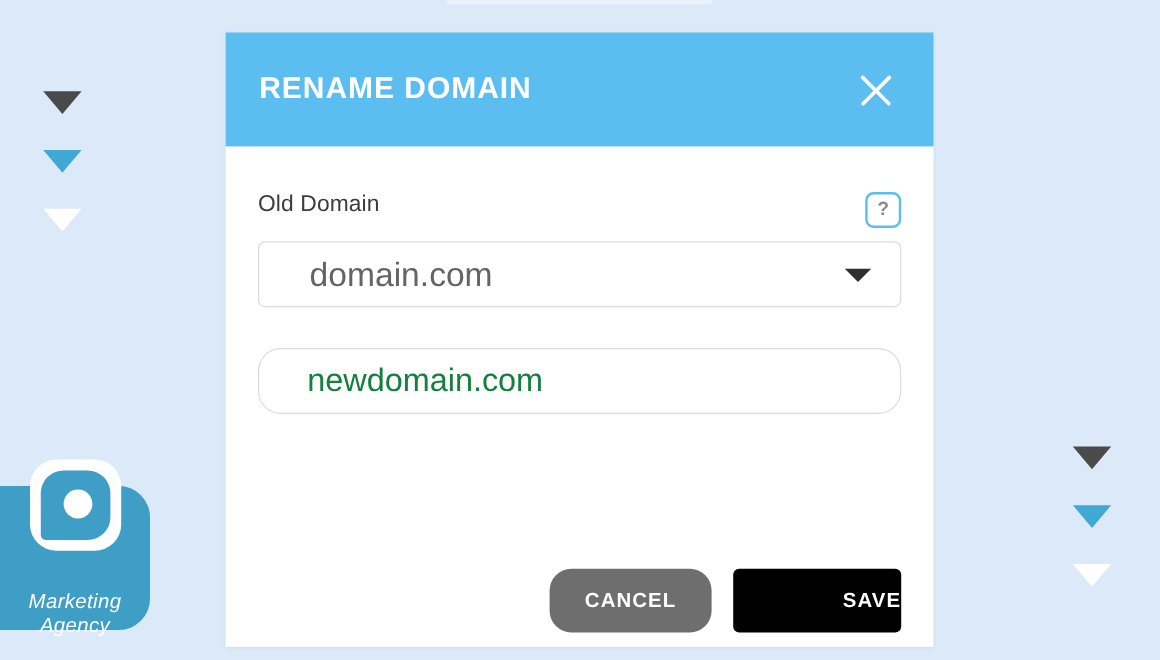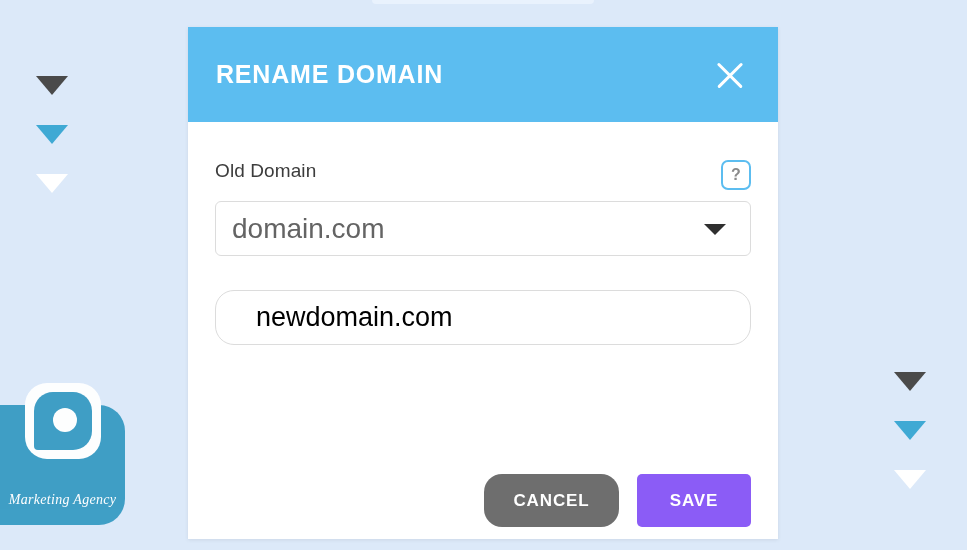--- a/index.html
+++ b/index.html
@@ -101,23 +101,23 @@
     font-weight: bold;
     letter-spacing: 1.2px;
   }
   .logo-tagline {
     position: absolute;
     left: 0;
     right: 0;
     top: 87px;
     text-align: center;
     color: #ffffff;
-    font-size: 14px;
+    font-size: 17px;
     font-style: italic;
-    font-family: Liberation Serif, serif;
+    font-family: Liberation Sans, sans-serif;
     letter-spacing: 0.3px;
   }
 
   
   .modal {
     position: absolute;
     left: 188px;
     top: 27px;
     width: 590px;
     height: 512px;
@@ -193,21 +193,21 @@
   }
 
   .select-box {
     position: relative;
     height: 55px;
     border: 1px solid #dcdcdc;
     border-radius: 6px;
     background: #ffffff;
     display: flex;
     align-items: center;
-    padding: 0 46px 0 16px;
+    padding: 0 46px 0 42px;
     cursor: pointer;
   }
   .select-value {
     font-size: 28px;
     color: #646464;
   }
   .chevron {
     position: absolute;
     right: 24px;
     top: 50%;
@@ -225,21 +225,21 @@
     height: 55px;
     border: 1px solid #dcdcdc;
     border-radius: 19px;
     background: #ffffff;
     display: flex;
     align-items: center;
     padding: 0 30px 0 40px;
   }
   .text-value {
     font-size: 27px;
-    color: #000000;
+    color: #15803d;
   }
 
   .modal-footer {
     position: absolute;
     right: 27px;
     bottom: 12px;
     display: flex;
     gap: 18px;
   }
   .btn {
@@ -252,22 +252,23 @@
     font-family: "Liberation Sans", sans-serif;
     height: 53px;
     cursor: pointer;
   }
   .btn-cancel {
     background: #6e6e6e;
     width: 135px;
     border-radius: 18px;
   }
   .btn-save {
-    background: #8b5cf6;
-    width: 114px;
+    background: #000000;
+    width: 140px;
+    text-align: right;
   }
 </style>
 </head>
 <body>
 
 <div class="bg-strip-top"></div>
 
 <div class="tri-group left">
   <div class="tri dark"></div>
   <div class="tri blue"></div>

